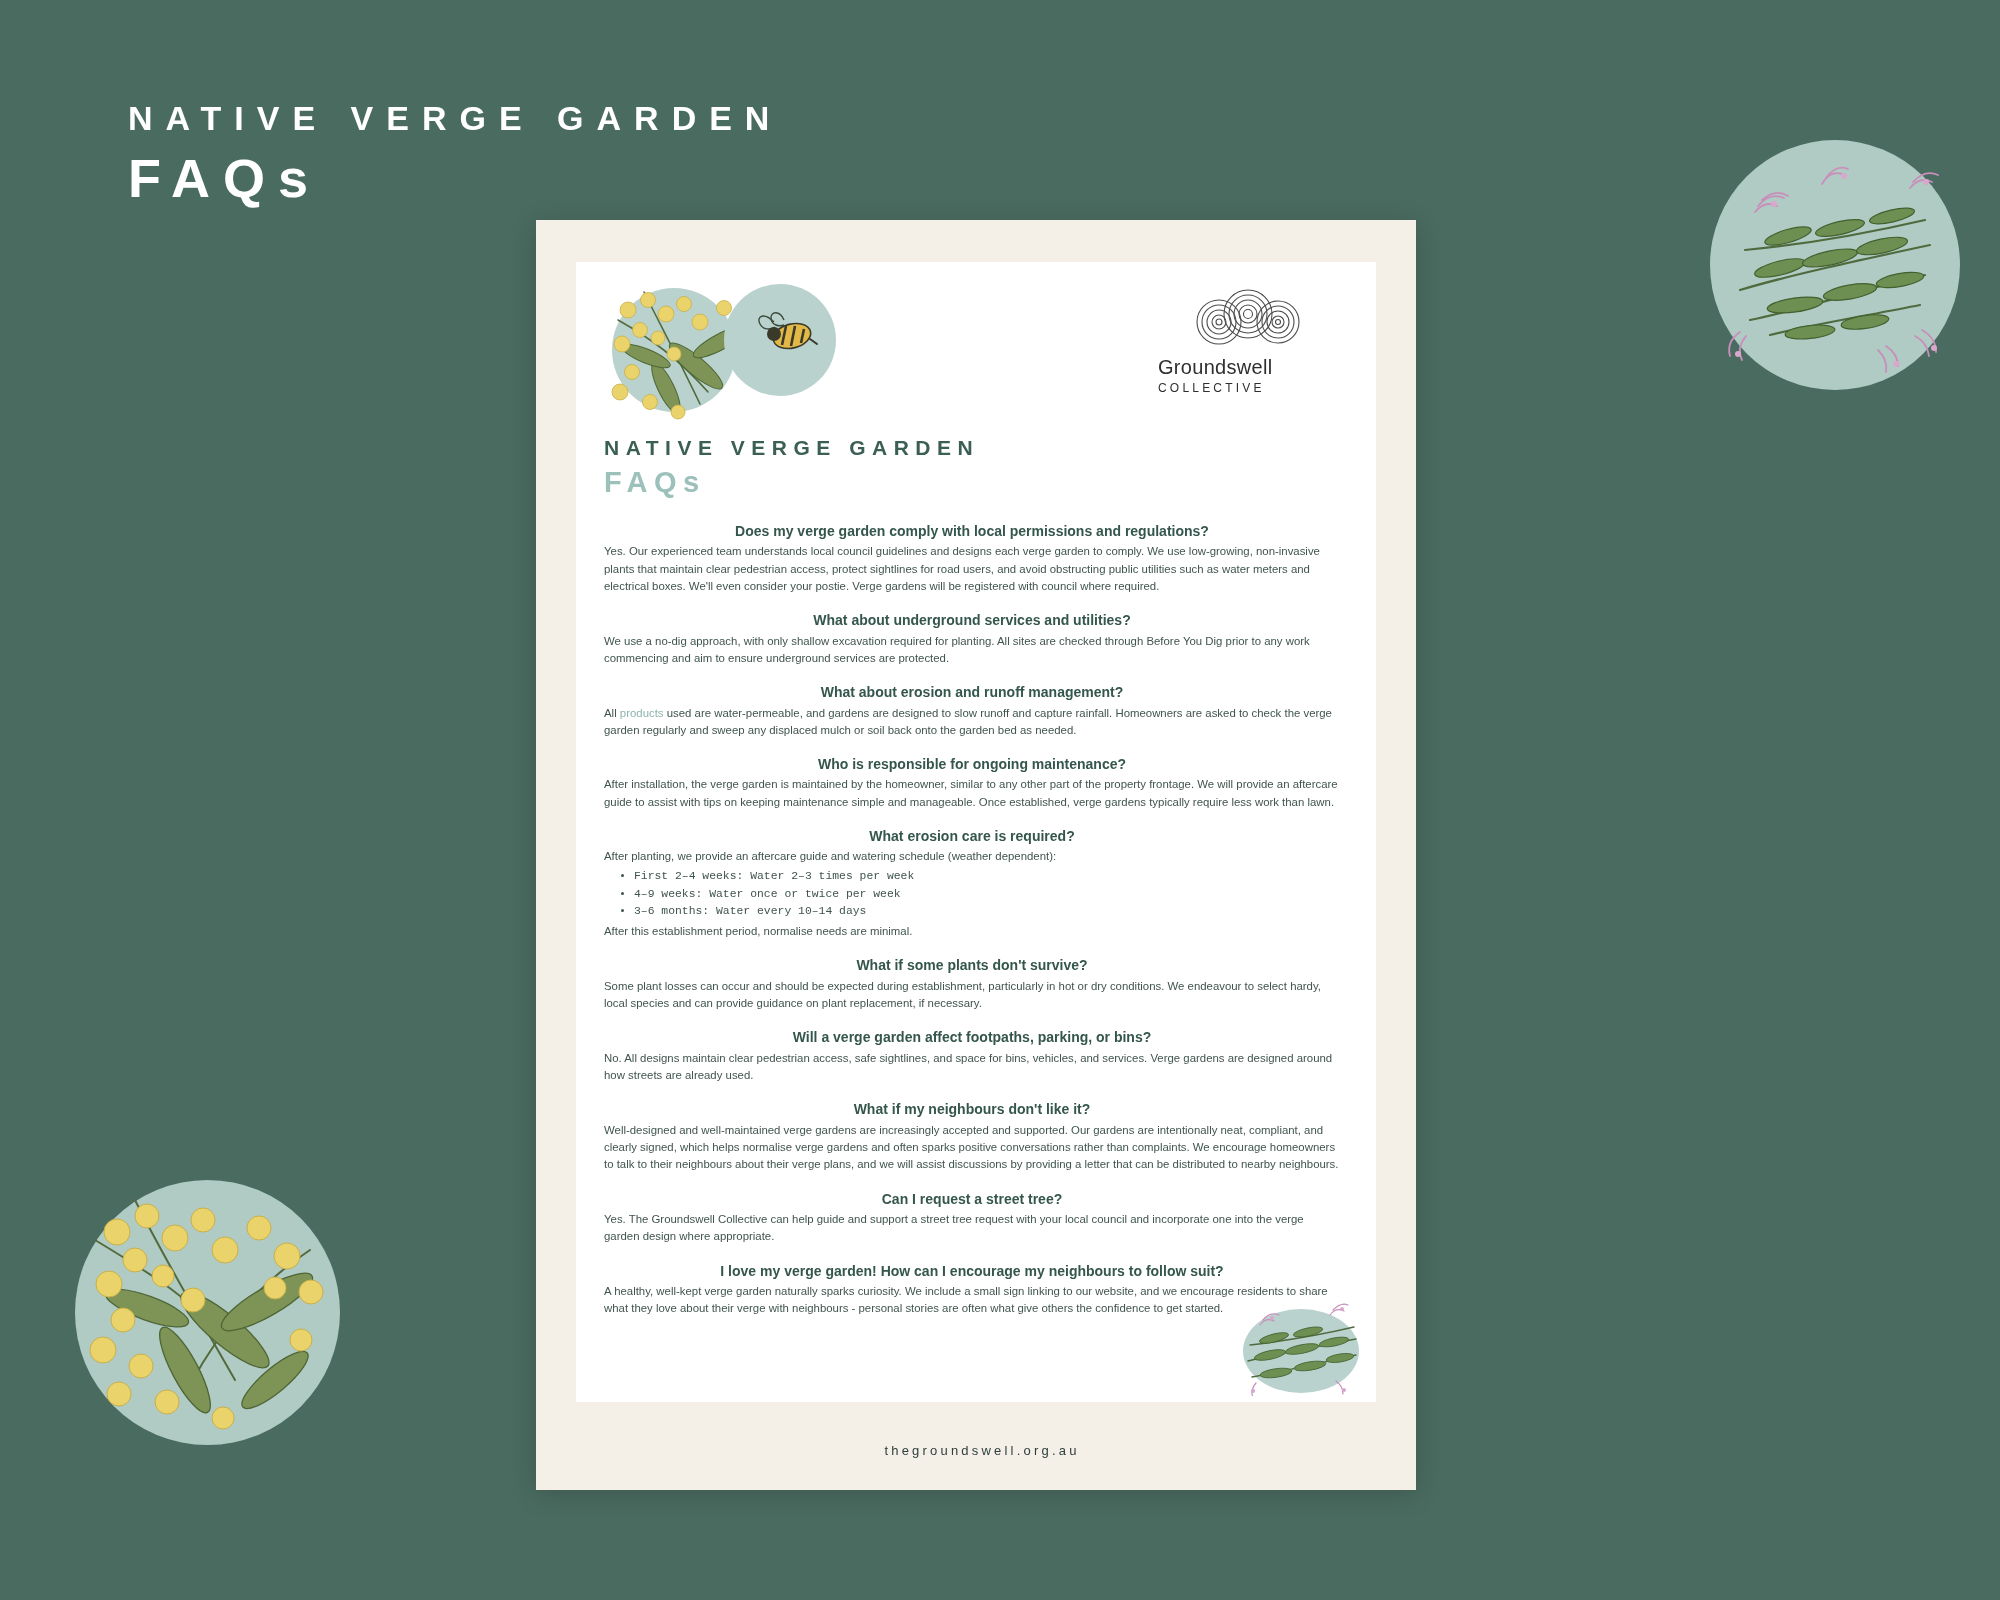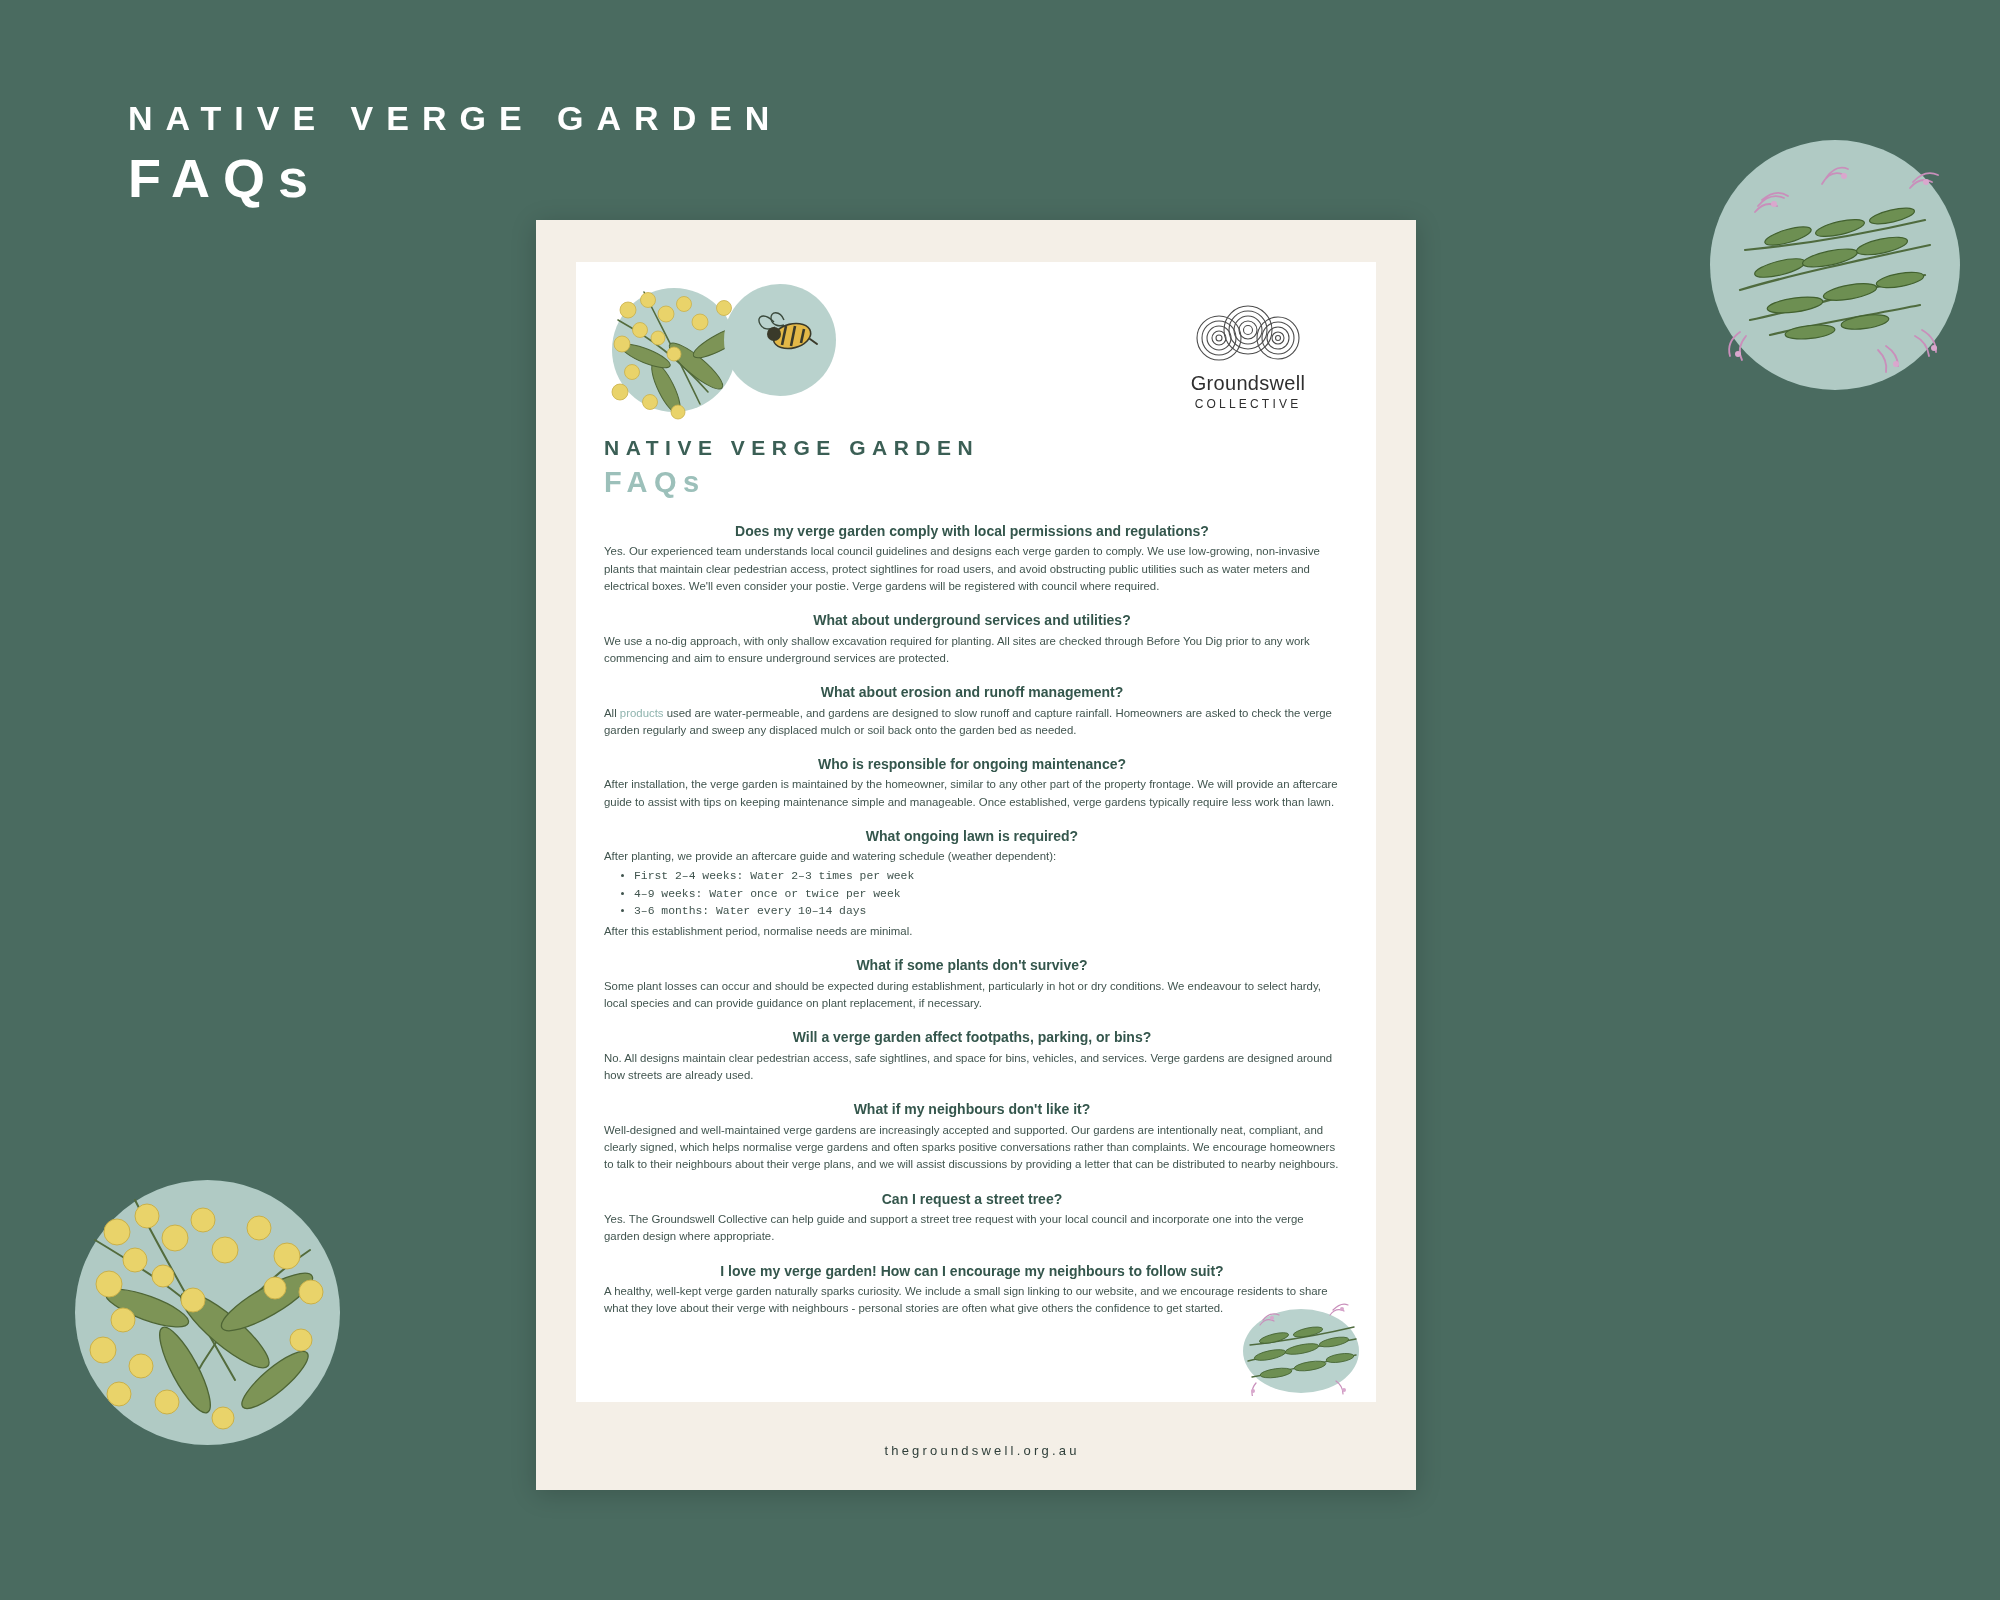--- a/index.html
+++ b/index.html
@@ -117,23 +117,23 @@
     left: 178px;
     top: 48px;
     width: 66px;
     height: 48px;
   }
 
   
   .logo {
     position: absolute;
     right: 38px;
-    top: 42px;
+    top: 26px;
     width: 180px;
-    text-align: center;
+    text-align: left;
   }
   .logo-mark {
     width: 130px;
     height: 62px;
     margin: 0 auto 6px auto;
     display: block;
   }
   .logo-name {
     font-size: 20px;
     color: #2f2f2f;
@@ -407,21 +407,21 @@
         <div class="faq-q">What about erosion and runoff management?</div>
         <div class="faq-a"><span>All </span><span class="link">products</span><span> used are water-permeable, and gardens are designed to slow runoff and capture rainfall. Homeowners are asked to check the verge garden regularly and sweep any displaced mulch or soil back onto the garden bed as needed.</span></div>
       </div>
 
       <div class="faq-item">
         <div class="faq-q">Who is responsible for ongoing maintenance?</div>
         <div class="faq-a">After installation, the verge garden is maintained by the homeowner, similar to any other part of the property frontage. We will provide an aftercare guide to assist with tips on keeping maintenance simple and manageable. Once established, verge gardens typically require less work than lawn.</div>
       </div>
 
       <div class="faq-item">
-        <div class="faq-q">What ongoing lawn is required?</div>
+        <div class="faq-q">What erosion care is required?</div>
         <div class="faq-a">After planting, we provide an aftercare guide and watering schedule (weather dependent):</div>
         <ul class="faq-list">
           <li>First 2–4 weeks: Water 2–3 times per week</li>
           <li>4–9 weeks: Water once or twice per week</li>
           <li>3–6 months: Water every 10–14 days</li>
         </ul>
         <div class="faq-a">After this establishment period, normalise needs are minimal.</div>
       </div>
 
       <div class="faq-item">

